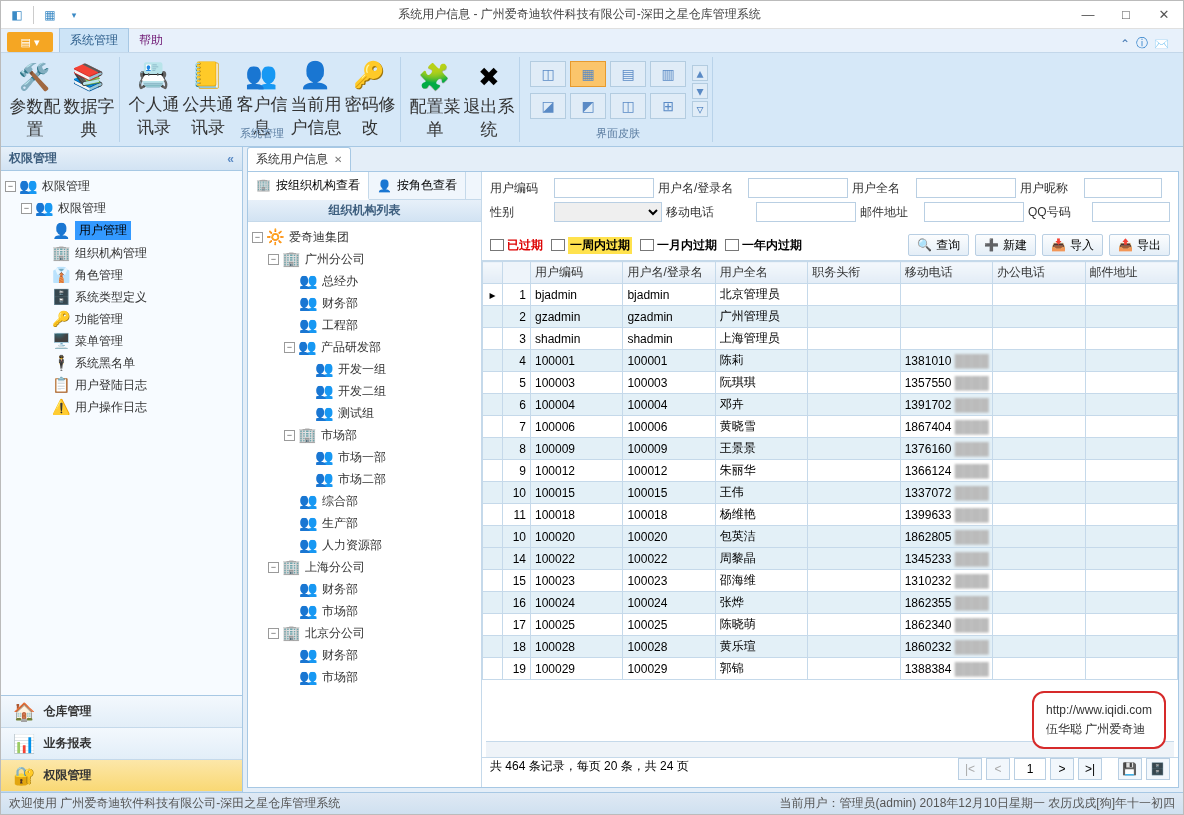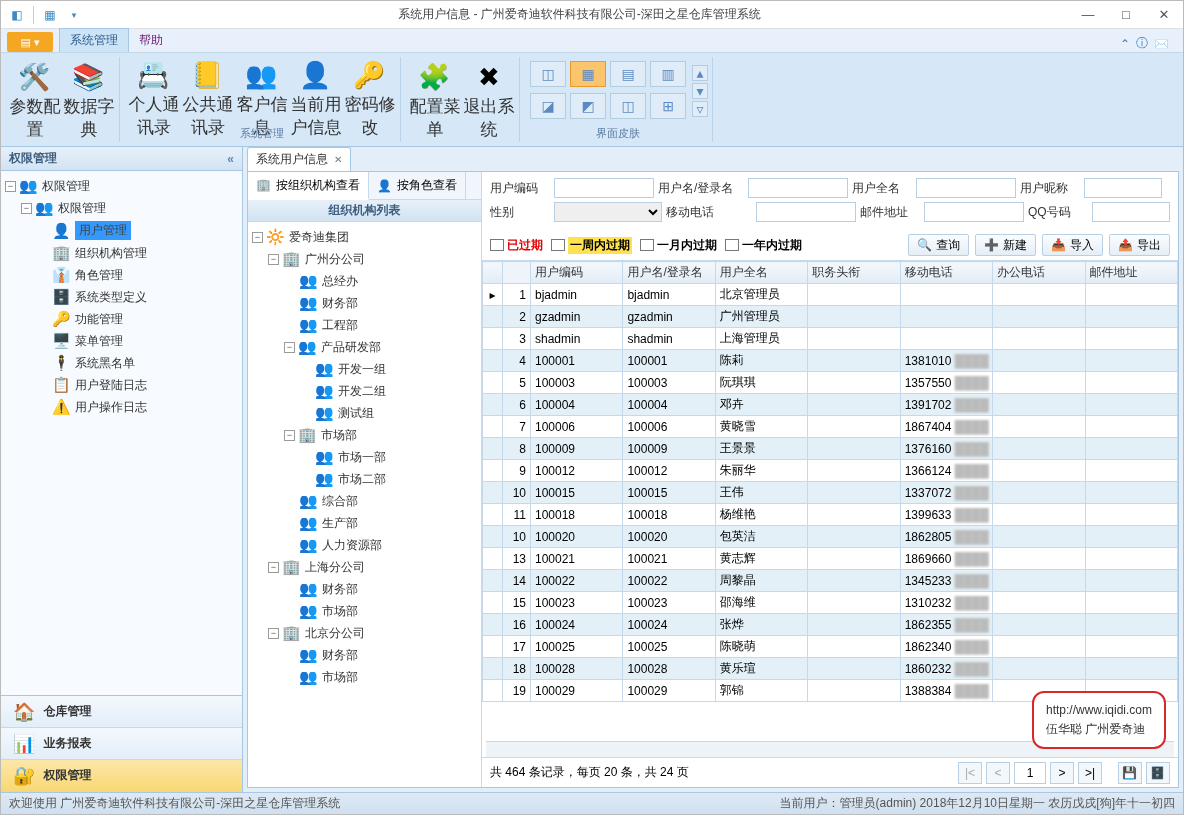--- a/index.html
+++ b/index.html
@@ -35,21 +35,21 @@
 .main{flex:1;display:flex;min-height:0;}
 .left-pane{width:242px;display:flex;flex-direction:column;border-right:1px solid #a7c8e4;background:#f1f6fb;}
 .pane-header{height:24px;background:linear-gradient(#e7f0f9,#d2e3f3);border-bottom:1px solid #a7c8e4;display:flex;align-items:center;padding:0 8px;font-weight:bold;color:#3d5e7e;}
 .pane-header .collapse{margin-left:auto;color:#5a8ac5;}
 .nav-tree{flex:1;overflow:auto;padding:4px;background:#f7fbff;}
 .tree-node{display:flex;align-items:center;gap:4px;padding:2px 0;white-space:nowrap;}
 .tree-node .exp{width:11px;height:11px;border:1px solid #9a9a9a;display:flex;align-items:center;justify-content:center;font-size:9px;color:#555;line-height:1;background:#fff;}
 .tree-node .spacer{width:12px;display:inline-block;}
 .tree-node .ticn{width:18px;height:18px;display:inline-flex;align-items:center;justify-content:center;font-size:15px;}
 .tree-node .tlbl{color:#333;}
-.tree-node.selected .tlbl{background:#3399ff;color:#404040;padding:1px 4px;}
+.tree-node.selected .tlbl{background:#3399ff;color:#000000;padding:1px 4px;}
 .nav-buttons{border-top:1px solid #a7c8e4;}
 .nav-btn{height:32px;display:flex;align-items:center;gap:8px;padding:0 12px;background:linear-gradient(#f3f8fd,#e2eef8);border-bottom:1px solid #c5d9ea;color:#333;font-weight:bold;}
 .nav-btn .nicn{font-size:18px;}
 .nav-btn.active{background:linear-gradient(#fce7a9,#f9d874);}
 
 .center{flex:1;display:flex;flex-direction:column;background:#e4eef8;min-width:0;}
 .doc-tabs{height:24px;display:flex;align-items:flex-end;padding:4px 4px 0 4px;}
 .doc-tab{background:#fff;border:1px solid #a7c8e4;border-bottom:none;padding:3px 8px;display:flex;align-items:center;gap:6px;color:#333;border-radius:3px 3px 0 0;}
 .doc-tab .x{color:#7a7a7a;font-size:10px;}
 .doc-body{flex:1;background:#fff;border:1px solid #a7c8e4;margin:0 4px 4px 4px;display:flex;min-height:0;}
@@ -85,21 +85,21 @@
 th{background:linear-gradient(#f4f8fc,#e2ecf6);color:#333;font-weight:normal;position:sticky;top:0;}
 .col-sel{width:20px;}
 .col-num{width:28px;text-align:right;background:#eef4fa;}
 tr.alt td{background:#e3f0f7;}
 tr:not(.alt) td{background:#fff;}
 td.col-num{background:#eef4fa;}
 td.rowhead{background:#eef4fa;text-align:center;}
 .blur{color:#bbb;filter:blur(1px);}
 .scroll-h{height:16px;background:#eef3f8;border-top:1px solid #c5d9ea;margin:0 4px;}
 
-.pager{height:30px;display:flex;align-items:center;padding:0 8px;border-top:1px solid #c5d9ea;}
+.pager{height:30px;display:flex;align-items:flex-start;padding:0 8px;border-top:1px solid #c5d9ea;}
 .pager-right{margin-left:auto;display:flex;gap:4px;align-items:center;}
 .pgbtn{width:24px;height:22px;border:1px solid #b9cfe3;background:#f2f7fc;display:flex;align-items:center;justify-content:center;}
 .pgbtn.dis{color:#aaa;}
 .pginput{width:32px;height:22px;border:1px solid #b9cfe3;text-align:center;}
 
 .watermark{position:absolute;right:18px;bottom:66px;border:2px solid #d62a2a;border-radius:12px;background:#fff;padding:8px 12px;font-size:15px;line-height:1.6;color:#333;}
 
 .statusbar{height:22px;background:linear-gradient(#dfe9f4,#cfe0f0);border-top:1px solid #a7c8e4;display:flex;align-items:center;padding:0 8px;color:#555;}
 .statusbar .right{margin-left:auto;}
 </style>
@@ -679,31 +679,20 @@
                     <td class="rowhead"></td>
                     <td class="col-num">10</td>
                     <td>100020</td>
                     <td>100020</td>
                     <td>包英洁</td>
                     <td></td>
                     <td>1862805<span class="blur">&nbsp;████</span></td>
                     <td></td>
                     <td></td>
                   </tr>
-                  <tr>
-                    <td class="rowhead"></td>
-                    <td class="col-num">13</td>
-                    <td>100021</td>
-                    <td>100021</td>
-                    <td>黄志辉</td>
-                    <td></td>
-                    <td>1869660<span class="blur">&nbsp;████</span></td>
-                    <td></td>
-                    <td></td>
-                  </tr>
                   <tr class="alt">
                     <td class="rowhead"></td>
                     <td class="col-num">14</td>
                     <td>100022</td>
                     <td>100022</td>
                     <td>周黎晶</td>
                     <td></td>
                     <td>1345233<span class="blur">&nbsp;████</span></td>
                     <td></td>
                     <td></td>

